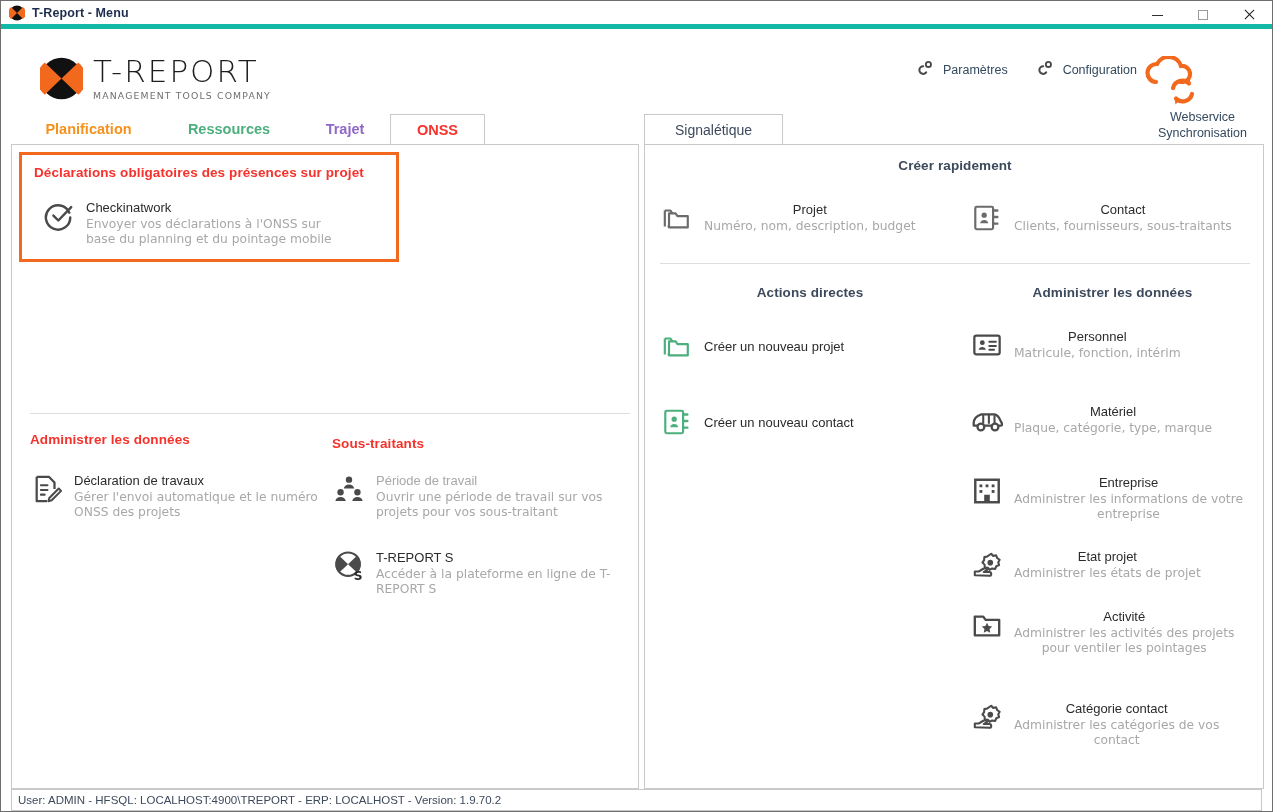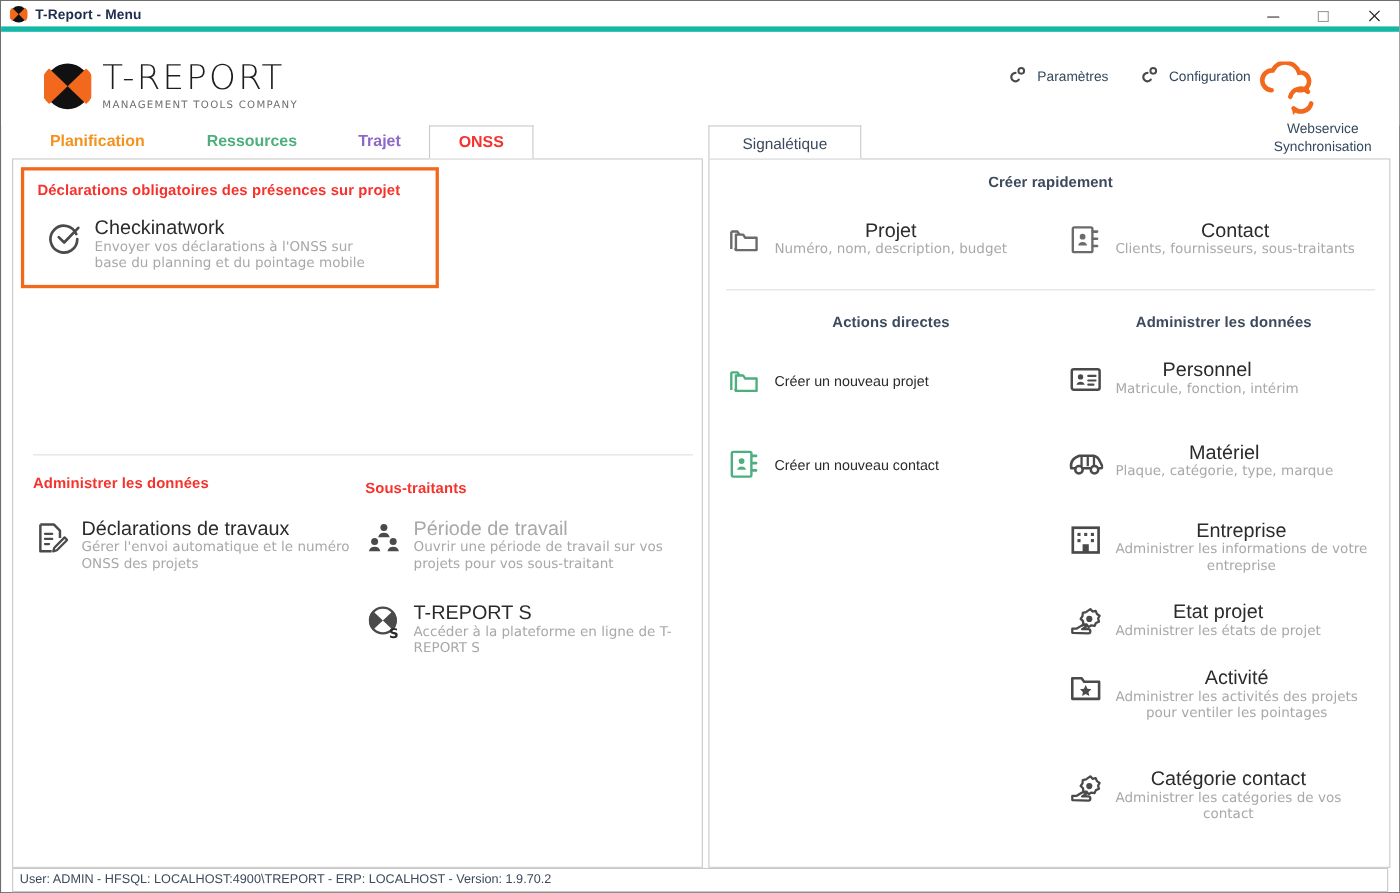--- a/index.html
+++ b/index.html
@@ -120,21 +120,21 @@
 
   .hrule { height: 1px; background: #dedede; }
 
   .item { display: flex; align-items: flex-start; cursor: pointer; }
   .item-ico {
     width: 34px; height: 34px; flex: 0 0 34px;
     display: flex; align-items: center; justify-content: center;
     margin-right: 10px;
   }
   .item-txt { padding-top: 1px; }
-  .item-title { font-size: 18px; color: #2b2b2b; line-height: 15px; }
+  .item-title { font-size: 13px; color: #2b2b2b; line-height: 15px; }
   .item-title.muted { color: #a8a8a8; }
   .item-desc {
     font-size: 12.3px; color: #a8a8a8; line-height: 15px; margin-top: 2px;
     font-family: "DejaVu Sans", sans-serif;
   }
   .item-single .item-title { font-size: 13px; color: #2b2b2b; }
 
   
   .hl-card {
     position: absolute; left: 7px; top: 7px; width: 380px; height: 110px;
@@ -275,21 +275,21 @@
         <div class="item" style="margin-top:25px;">
           <div class="item-ico">
             <svg width="30" height="30" viewBox="0 0 32 32">
               <path d="M5 3 h13 l6 6 v7" fill="none" stroke="#4a4a4a" stroke-width="2.4" stroke-linejoin="round"></path>
               <path d="M5 3 v26 h11" fill="none" stroke="#4a4a4a" stroke-width="2.4" stroke-linejoin="round"></path>
               <path d="M9.5 12 h7 M9.5 17 h7 M9.5 22 h4" stroke="#4a4a4a" stroke-width="2.2" stroke-linecap="round"></path>
               <path d="M28.5 15.5 l2.5 2.5 -10 10 -3.5 1 1-3.5 z" fill="none" stroke="#4a4a4a" stroke-width="2.2" stroke-linejoin="round"></path>
             </svg>
           </div>
           <div class="item-txt">
-            <div class="item-title">Déclarations de travaux</div>
+            <div class="item-title">Déclaration de travaux</div>
             <div class="item-desc" style="white-space:pre-line">Gérer l'envoi automatique et le numéro
 ONSS des projets</div>
           </div>
         </div>
       </div>
 
       <div style="position:absolute;left:320px;top:291px;width:290px;">
         <div class="sec-title red">Sous-traitants</div>
 
         <div class="item" style="margin-top:21px;">

